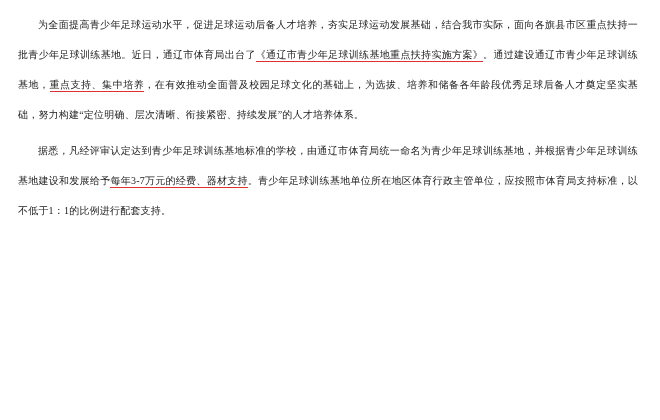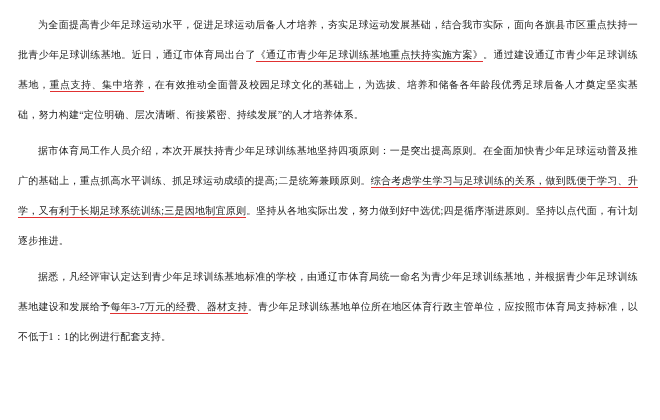--- a/index.html
+++ b/index.html
@@ -57,18 +57,17 @@
   .edge-l { left: 0; }
   .edge-r { right: 0; }
 </style>
 </head>
 <body>
 
 <div id="page">
   <div class="topline"></div>
 
   <p class="para indent" id="p1"><span>为全面提高青少年足球运动水平，促进足球运动后备人才培养，夯实足球运动发展基础，结合我市实际，面向各旗县市区重点扶持一批青少年足球训练基地。近日，通辽市体育局出台了</span><span class="u-red">《通辽市青少年足球训练基地重点扶持实施方案》</span><span>。通过建设通辽市青少年足球训练基地，</span><span class="u-red">重点支持、集中培养</span><span>，在有效推动全面普及校园足球文化的基础上，为选拔、培养和储备各年龄段优秀足球后备人才奠定坚实基础，努力构建“定位明确、层次清晰、衔接紧密、持续发展”的人才培养体系。</span></p>
-  <p class="para indent" id="p2"><span>据市体育局工作人员介绍，本次开展扶持青少年足球训练基地坚持四项原则：一是突出提高原则。在全面加快青少年足球运动普及推广的基础上，重点抓高水平训练、抓足球运动成绩的提高;二是统筹兼顾原则。</span><span class="u-red">综合考虑学生学习与足球训练的关系，做到既便于学习、升学，又有利于长期足球系统训练;三是因地制宜原则</span><span>。坚持从各地实际出发，努力做到好中选优;四是循序渐进原则。坚持以点代面，有计划逐步推进。</span></p>
   <p class="para indent" id="p3"><span>据悉，凡经评审认定达到青少年足球训练基地标准的学校，由通辽市体育局统一命名为青少年足球训练基地，并根据青少年足球训练基地建设和发展给予</span><span class="u-red">每年3-7万元的经费、器材支持</span><span>。青少年足球训练基地单位所在地区体育行政主管单位，应按照市体育局支持标准，以不低于1：1的比例进行配套支持。</span></p>
 
   <div class="edge-l"></div>
   <div class="edge-r"></div>
 </div>
 
 </body></html>

